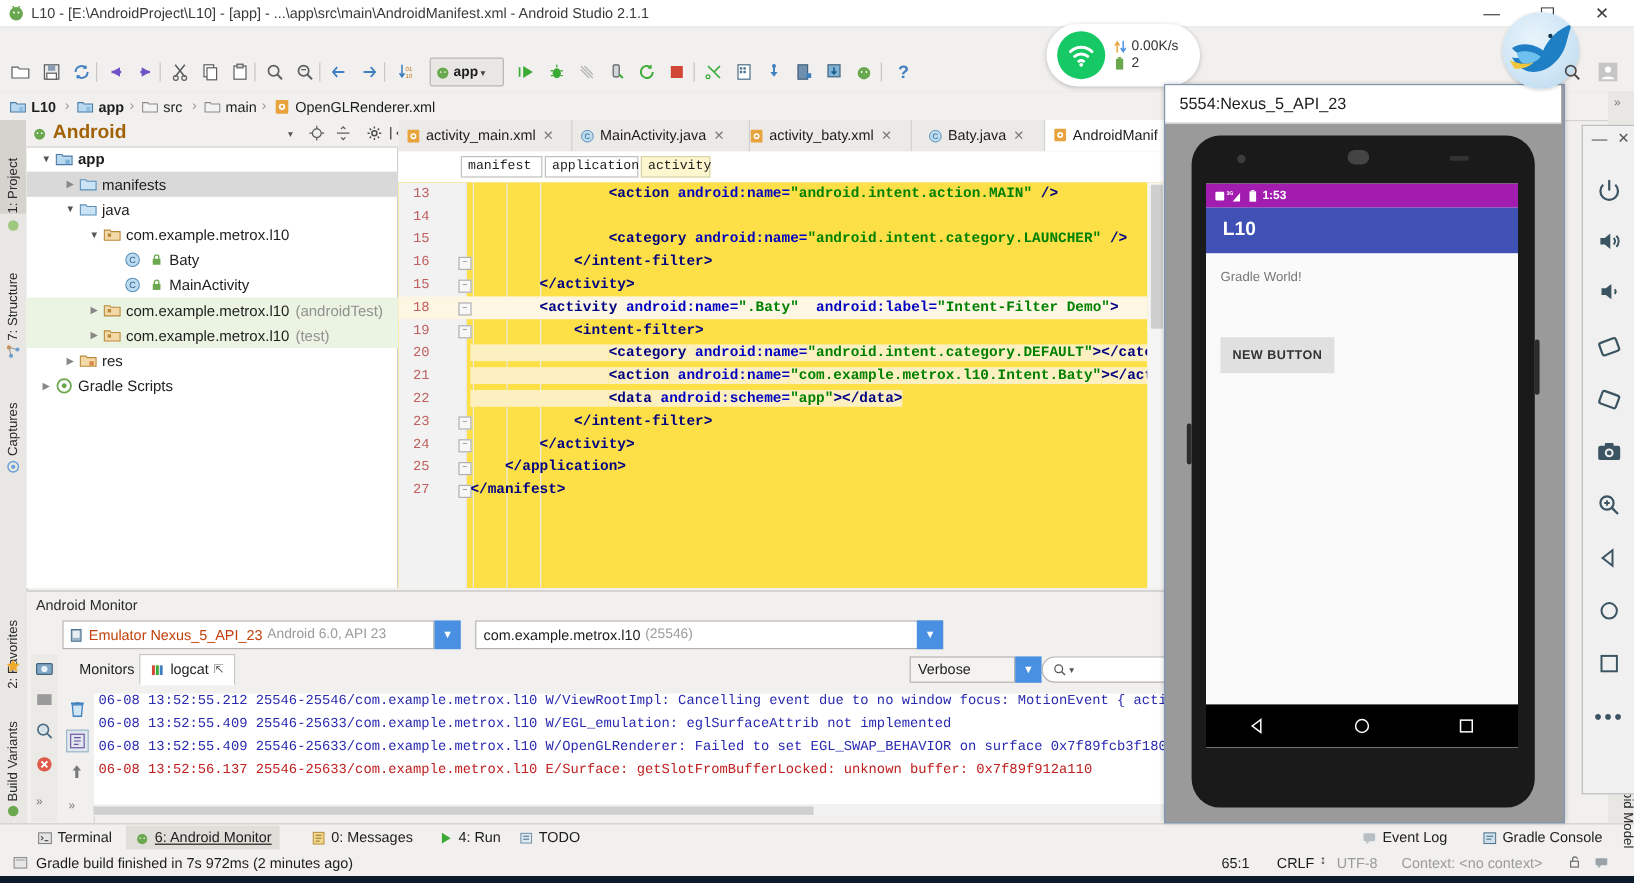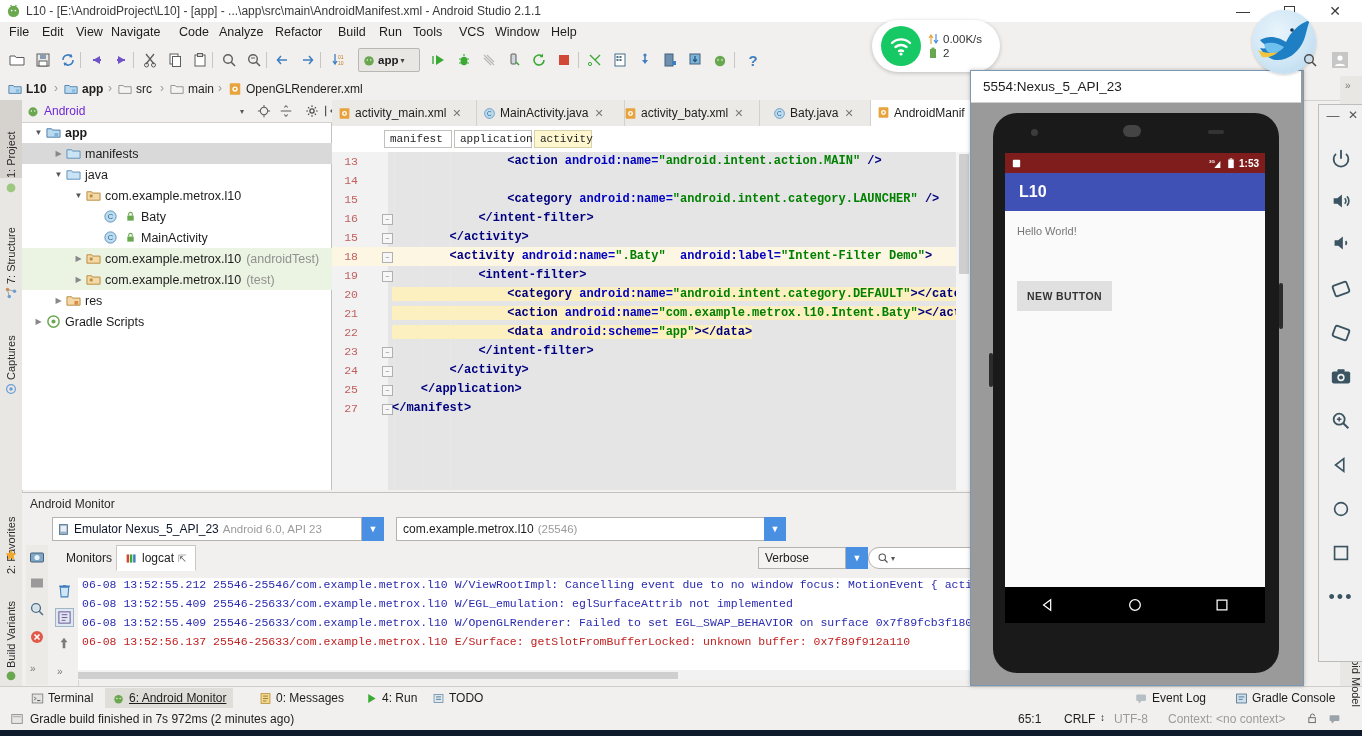--- a/index.html
+++ b/index.html
@@ -48,21 +48,21 @@
     transform:rotate(180deg);font-size:11px;color:#2b2b2b;white-space:nowrap;display:flex;align-items:center;
     justify-content:flex-start;gap:4px;}
   .vitem.sel{background:#d6d3cf;}
 
   
   .projpanel{position:absolute;left:22px;top:100px;width:310px;height:390px;background:#ffffff;
     border-right:1px solid #c4c2bf;box-sizing:border-box;}
   .projhead{position:absolute;left:0;top:0;width:310px;height:22px;background:#f1f0ee;
     border-bottom:1px solid #d4d2cf;}
   .projhead .combo{position:absolute;left:4px;top:2px;width:214px;height:18px;display:flex;align-items:center;gap:4px;}
-  .projhead .combo .t{font-size:12px;color:#6d28d9;}
+  .projhead .combo .t{font-size:16px;color:#a16207;font-weight:bold;}
   .projhead .chev{position:absolute;left:218px;top:7px;}
   .phicon{position:absolute;top:3px;width:16px;height:16px;display:flex;align-items:center;justify-content:center;}
 
   .tree{position:absolute;left:0;top:22px;width:310px;height:368px;overflow:hidden;}
   .trow{position:relative;height:21px;display:flex;align-items:center;white-space:nowrap;font-size:12.5px;}
   .trow.sel{background:#d9d9d9;}
   .trow.hl{background:#ebf3e2;}
   .tarrow{width:13px;height:13px;flex:0 0 auto;display:flex;align-items:center;justify-content:center;}
   .tico{width:16px;height:16px;flex:0 0 auto;margin-right:4px;display:flex;align-items:center;justify-content:center;}
   .tlabel{color:#1d1d1d;}
@@ -78,21 +78,21 @@
   .etab.active{background:#ffffff;border-bottom:1px solid #ffffff;}
   .etab .x{color:#7a7a7a;font-size:11px;margin-left:2px;}
 
   .xmlcrumbs{position:absolute;left:0;top:26px;width:640px;height:26px;background:#ffffff;
     border-bottom:1px solid #e6e4e1;}
   .xc{position:absolute;top:4px;height:18px;border:1px solid #c2c0bc;background:#ffffff;
     display:flex;align-items:center;padding:0 5px;box-sizing:border-box;
     font-family:"Liberation Mono", monospace;font-size:11px;color:#1d1d1d;}
   .xc.on{background:#fdf6cf;border-color:#d8d2a8;}
 
-  .codearea{position:absolute;left:0;top:52px;width:640px;height:338px;background:#e5e5e5;overflow:hidden;}
+  .codearea{position:absolute;left:0;top:52px;width:640px;height:338px;background:#fde047;overflow:hidden;}
   .gutter{position:absolute;left:0;top:0;width:56px;height:338px;background:#f2f2f2;border-right:1px solid #e6e6e6;}
   .codeline{position:relative;height:19px;white-space:pre;font-family:"Liberation Mono", monospace;font-size:12px;}
   .lnum{position:absolute;left:0;width:26px;text-align:right;color:#c06060;font-family:"Liberation Mono",monospace;
     font-size:11.5px;line-height:19px;}
   .fold{position:absolute;left:50px;top:5px;width:9px;height:9px;border:1px solid #b0b0b0;background:#f7f7f7;
     color:#777;font-size:8px;line-height:7px;text-align:center;}
   .vline{position:absolute;left:62px;top:0;width:1px;height:338px;background:#e8e8e8;}
   .vline2{position:absolute;left:90px;top:0;width:1px;height:338px;background:#e8e8e8;}
   .vline3{position:absolute;left:118px;top:0;width:1px;height:338px;background:#e8e8e8;}
   .ctext{position:absolute;left:60px;top:0;line-height:19px;}
@@ -106,21 +106,21 @@
   .escroll{position:absolute;left:624px;top:52px;width:16px;height:338px;background:#f5f5f5;}
   .escroll .thumb{position:absolute;left:3px;top:2px;width:10px;height:120px;background:#cfcfcf;border-radius:1px;}
 
   
   .monitor{position:absolute;left:22px;top:492px;width:950px;height:194px;background:#f1f0ee;
     border-top:1px solid #c4c2bf;}
   .montitle{position:absolute;left:8px;top:4px;font-size:12px;color:#2b2b2b;}
   .monbar2{position:absolute;left:0;top:24px;width:950px;height:26px;}
   .devcombo{position:absolute;left:30px;top:0;width:310px;height:24px;background:#ffffff;border:1px solid #b5b3b0;
     box-sizing:border-box;display:flex;align-items:center;gap:4px;padding-left:4px;}
-  .devcombo .t1{font-size:12px;color:#0f172a;}
+  .devcombo .t1{font-size:12px;color:#c2410c;}
   .devcombo .t2{font-size:11.5px;color:#9b9b9b;}
   .cbbtn{position:absolute;top:0;width:22px;height:24px;background:#4a90e2;display:flex;align-items:center;
     justify-content:center;color:#fff;font-size:9px;}
   .proccombo{position:absolute;left:374px;top:0;width:390px;height:24px;background:#ffffff;border:1px solid #b5b3b0;
     box-sizing:border-box;display:flex;align-items:center;gap:4px;padding-left:6px;}
   .proccombo .t1{font-size:12px;color:#1d1d1d;}
   .proccombo .t2{font-size:11.5px;color:#9b9b9b;}
 
   .montabs{position:absolute;left:28px;top:52px;width:922px;height:26px;}
   .mtab{position:absolute;top:0;height:26px;display:flex;align-items:center;gap:4px;padding:0 8px;
@@ -159,22 +159,22 @@
   
   .emuwin{position:absolute;left:970px;top:70px;width:332px;height:614px;background:#9a9a9a;
     border:1px solid #7d98b3;box-shadow:0 0 4px rgba(0,0,0,.25);}
   .emutitle{position:absolute;left:0;top:0;width:330px;height:32px;background:#ffffff;border-bottom:1px solid #cfcfcf;
     display:flex;align-items:center;padding-left:12px;box-sizing:border-box;font-size:13.5px;color:#1d1d1d;}
   .phone{position:absolute;left:22px;top:42px;width:286px;height:560px;background:#1a1a1a;border-radius:24px;}
   .phonecam{position:absolute;left:38px;top:16px;width:7px;height:7px;border-radius:50%;background:#3c3c3c;}
   .phonespk{position:absolute;left:130px;top:12px;width:18px;height:12px;border-radius:6px;background:#444;}
   .phonesens{position:absolute;left:215px;top:17px;width:16px;height:4px;background:#333;border-radius:2px;}
   .screen{position:absolute;left:12px;top:40px;width:260px;height:470px;background:#fafafa;overflow:hidden;}
-  .sysbar{position:absolute;left:0;top:0;width:260px;height:20px;background:#7f1d1d;display:flex;
-    align-items:center;justify-content:space-between;padding:0 6px;box-sizing:border-box;}
+  .sysbar{position:absolute;left:0;top:0;width:260px;height:20px;background:#a21caf;display:flex;
+    align-items:center;padding:0 6px;box-sizing:border-box;}
   .sysbar .right{display:flex;align-items:center;gap:4px;color:#fff;font-size:10px;font-weight:bold;}
   .appbar{position:absolute;left:0;top:20px;width:260px;height:38px;background:#3f51b5;display:flex;
     align-items:center;padding-left:14px;box-sizing:border-box;color:#fff;font-size:16px;font-weight:bold;}
   .hello{position:absolute;left:12px;top:72px;font-size:11px;color:#777;}
   .newbtn{position:absolute;left:12px;top:128px;min-width:86px;height:30px;background:#e0e0e0;
     display:flex;align-items:center;justify-content:center;font-size:10.5px;color:#333;font-weight:bold;
     letter-spacing:.4px;padding:0 10px;box-sizing:border-box;}
   .navbar{position:absolute;left:0;bottom:0;width:260px;height:36px;background:#000;display:flex;
     align-items:center;justify-content:space-around;}
   .vbtn{position:absolute;right:-4px;top:170px;width:4px;height:46px;background:#2c2c2c;border-radius:2px;}
@@ -228,35 +228,20 @@
     <span class="ttext">L10 - [E:\AndroidProject\L10] - [app] - ...\app\src\main\AndroidManifest.xml - Android Studio 2.1.1</span>
     <span class="wbtn min">—</span>
     <span class="wbtn max">
       <svg width="11" height="11" viewBox="0 0 11 11">
           <rect x="0.5" y="0.5" width="10" height="10" fill="none" stroke="#3a3a3a"></rect>
         </svg>
     </span>
     <span class="wbtn close">✕</span>
   </div>
 
-  <div class="menubar">
-    <span class="mi" style="left:4px">File</span>
-    <span class="mi" style="left:37px">Edit</span>
-    <span class="mi" style="left:71px">View</span>
-    <span class="mi" style="left:106px">Navigate</span>
-    <span class="mi" style="left:174px">Code</span>
-    <span class="mi" style="left:214px">Analyze</span>
-    <span class="mi" style="left:270px">Refactor</span>
-    <span class="mi" style="left:333px">Build</span>
-    <span class="mi" style="left:374px">Run</span>
-    <span class="mi" style="left:408px">Tools</span>
-    <span class="mi" style="left:454px">VCS</span>
-    <span class="mi" style="left:490px">Window</span>
-    <span class="mi" style="left:546px">Help</span>
-  </div>
 
   <div class="toolbar">
     <span class="tbi" style="left:6px">
       <svg width="16" height="16" viewBox="0 0 16 16">
           <path d="M1 4h5l1.2 1.5H15V13H1z" fill="#fff" stroke="#5d5d5d"></path>
         </svg>
       </span>
     <span class="tbi" style="left:32px">
       <svg width="16" height="16" viewBox="0 0 16 16">
           <rect x="2" y="2" width="12" height="12" fill="#e9e9e9" stroke="#5d5d5d"></rect>
@@ -1010,21 +995,21 @@
                   <rect x="1" y="1.6" width="6" height="9.4" fill="#fff"></rect>
                   <rect x="2.6" y="0.4" width="2.8" height="1.2" fill="#fff"></rect>
                 </svg>
               </span>
             <span>1:53</span>
           </span>
         </div>
         <div class="appbar">
           <span>L10</span>
         </div>
-        <span class="hello">Hello World!</span>
+        <span class="hello">Gradle World!</span>
         <div class="newbtn">
           <span>NEW BUTTON</span>
         </div>
         <div class="navbar">
           <span>
             <svg width="16" height="16" viewBox="0 0 18 18">
                 <path d="M12 3L4 9l8 6z" fill="none" stroke="#fff" stroke-width="1.4"></path>
               </svg>
             </span>
           <span>

